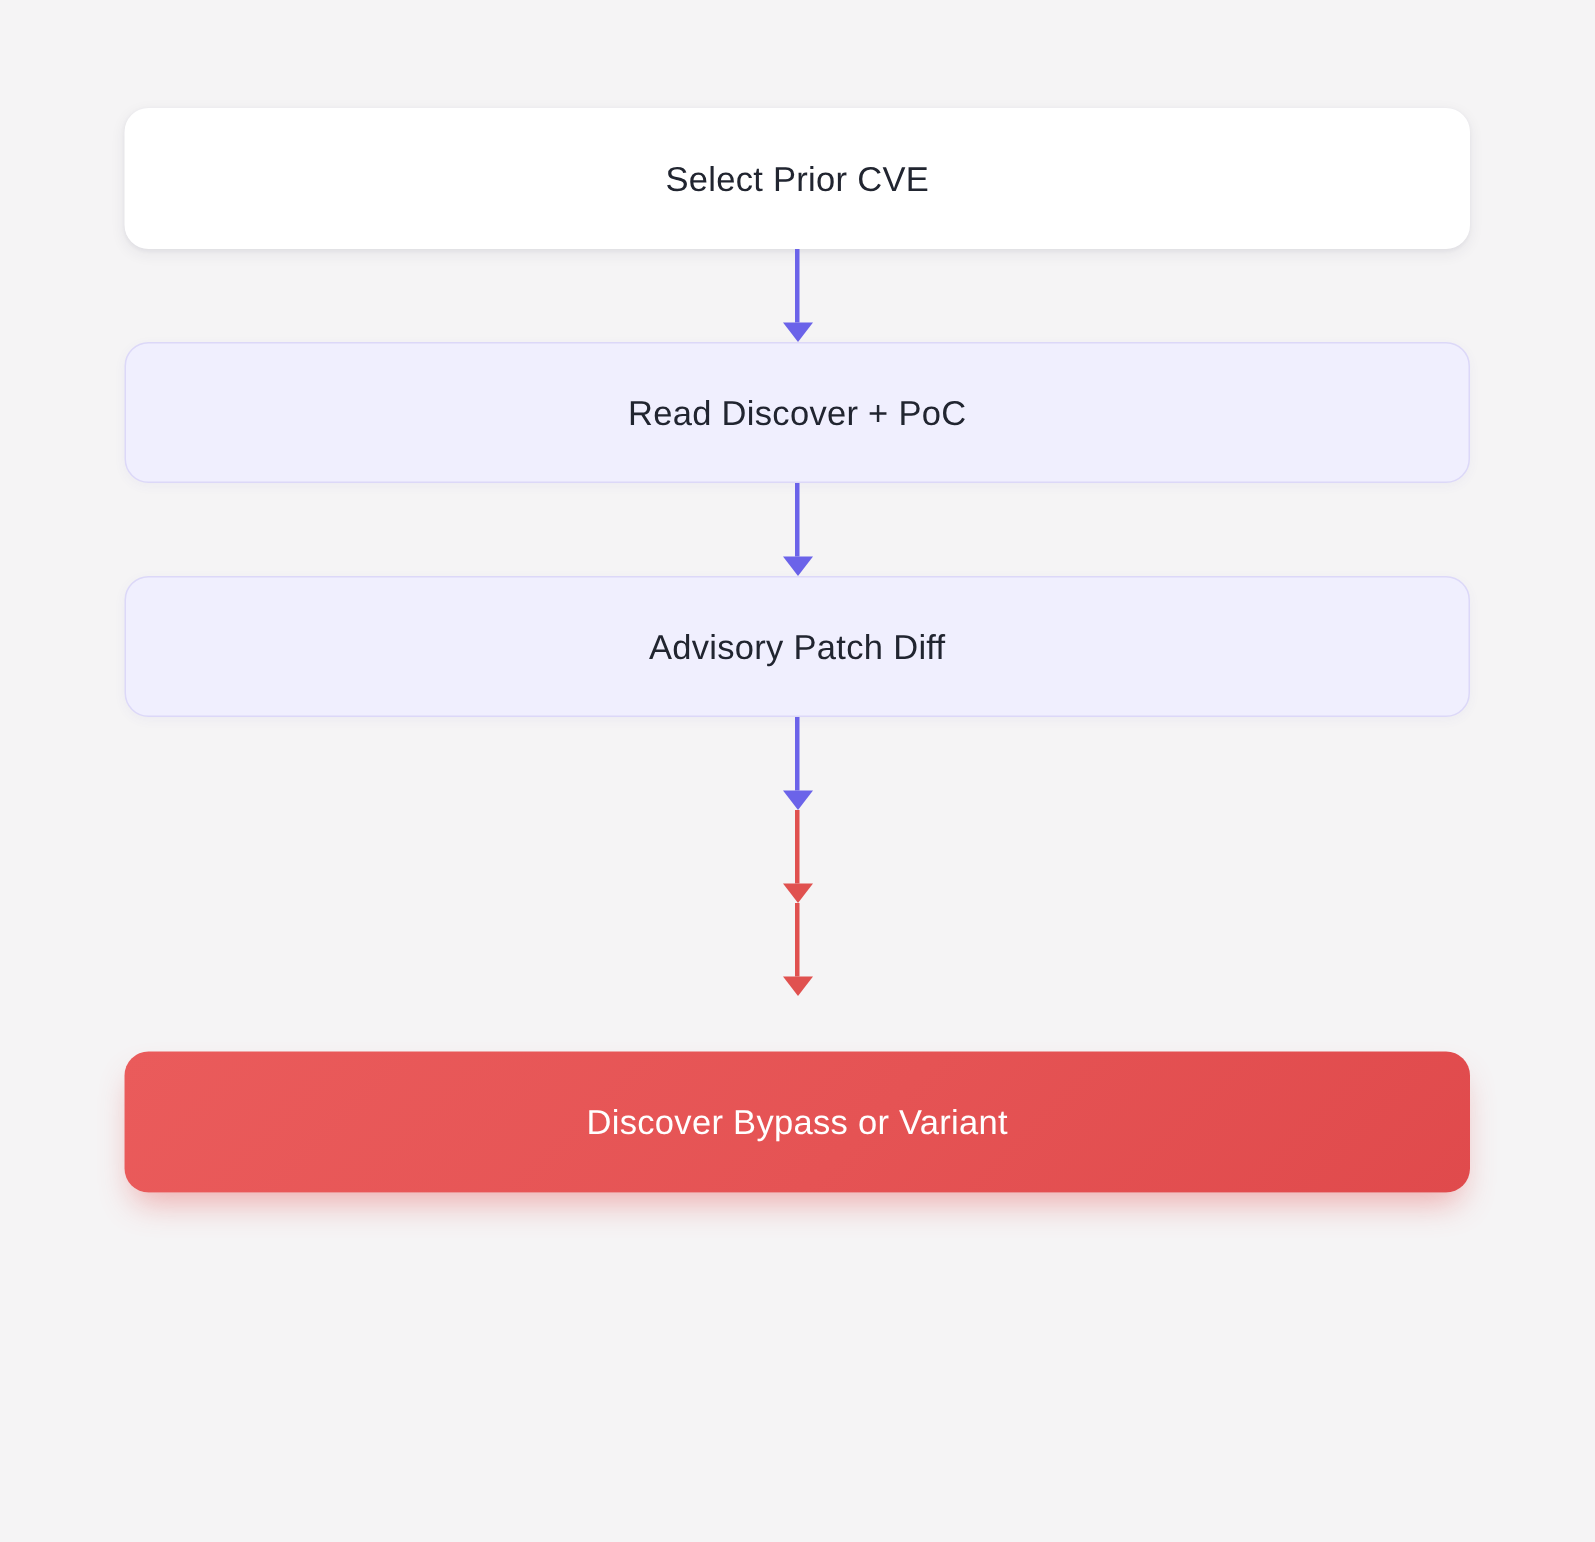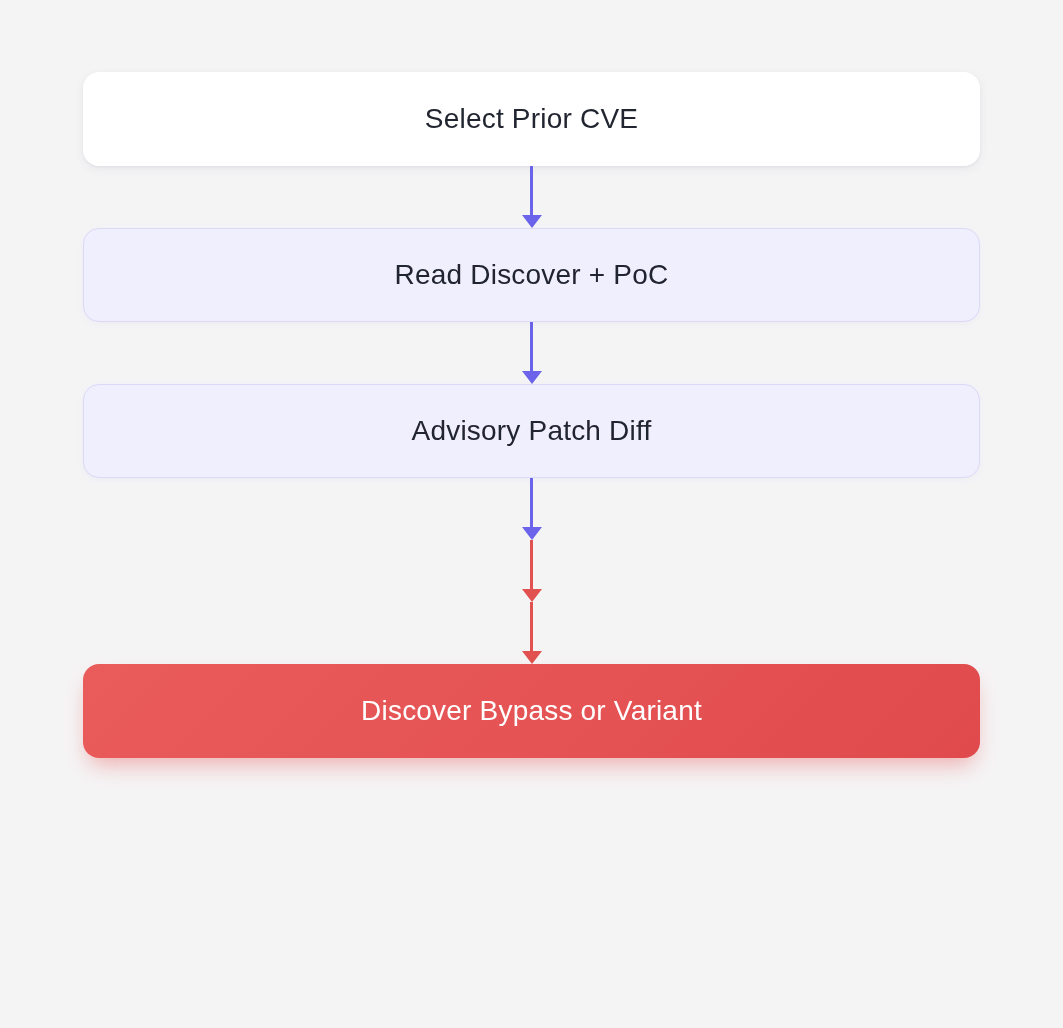--- a/index.html
+++ b/index.html
@@ -19,21 +19,21 @@
     flex-direction: column;
     align-items: stretch;
   }
 
   .node {
     height: 94px;
     border-radius: 16px;
     display: flex;
     align-items: center;
     justify-content: center;
-    font-size: 28px;
+    font-size: 23px;
     font-weight: 400;
     letter-spacing: 0.2px;
     color: var(--dark-text, #212530);
   }
 
   .node-white {
     background: var(--white, #ffffff);
     box-shadow: 0 3px 10px rgba(40, 40, 70, 0.07), 0 1px 3px rgba(40, 40, 70, 0.05);
   }
 
@@ -53,20 +53,21 @@
     background: var(--red-light-bg, #fdeeec);
     border: 1px solid var(--red-light-border, #fadcd8);
     color: var(--red-text, #e85c55);
     box-shadow: 0 2px 8px rgba(200, 80, 80, 0.05);
   }
 
   .node-red {
     background: linear-gradient(135deg, #ea5b5b 0%, var(--red, #e55354) 55%, #e04a4c 100%);
     color: #ffffff;
     box-shadow: 0 12px 22px -6px rgba(228, 84, 84, 0.45);
+    margin-top: 37px;
   }
 
   .arrow {
     height: 62px;
     display: flex;
     flex-direction: column;
     align-items: center;
     justify-content: flex-start;
   }
 

